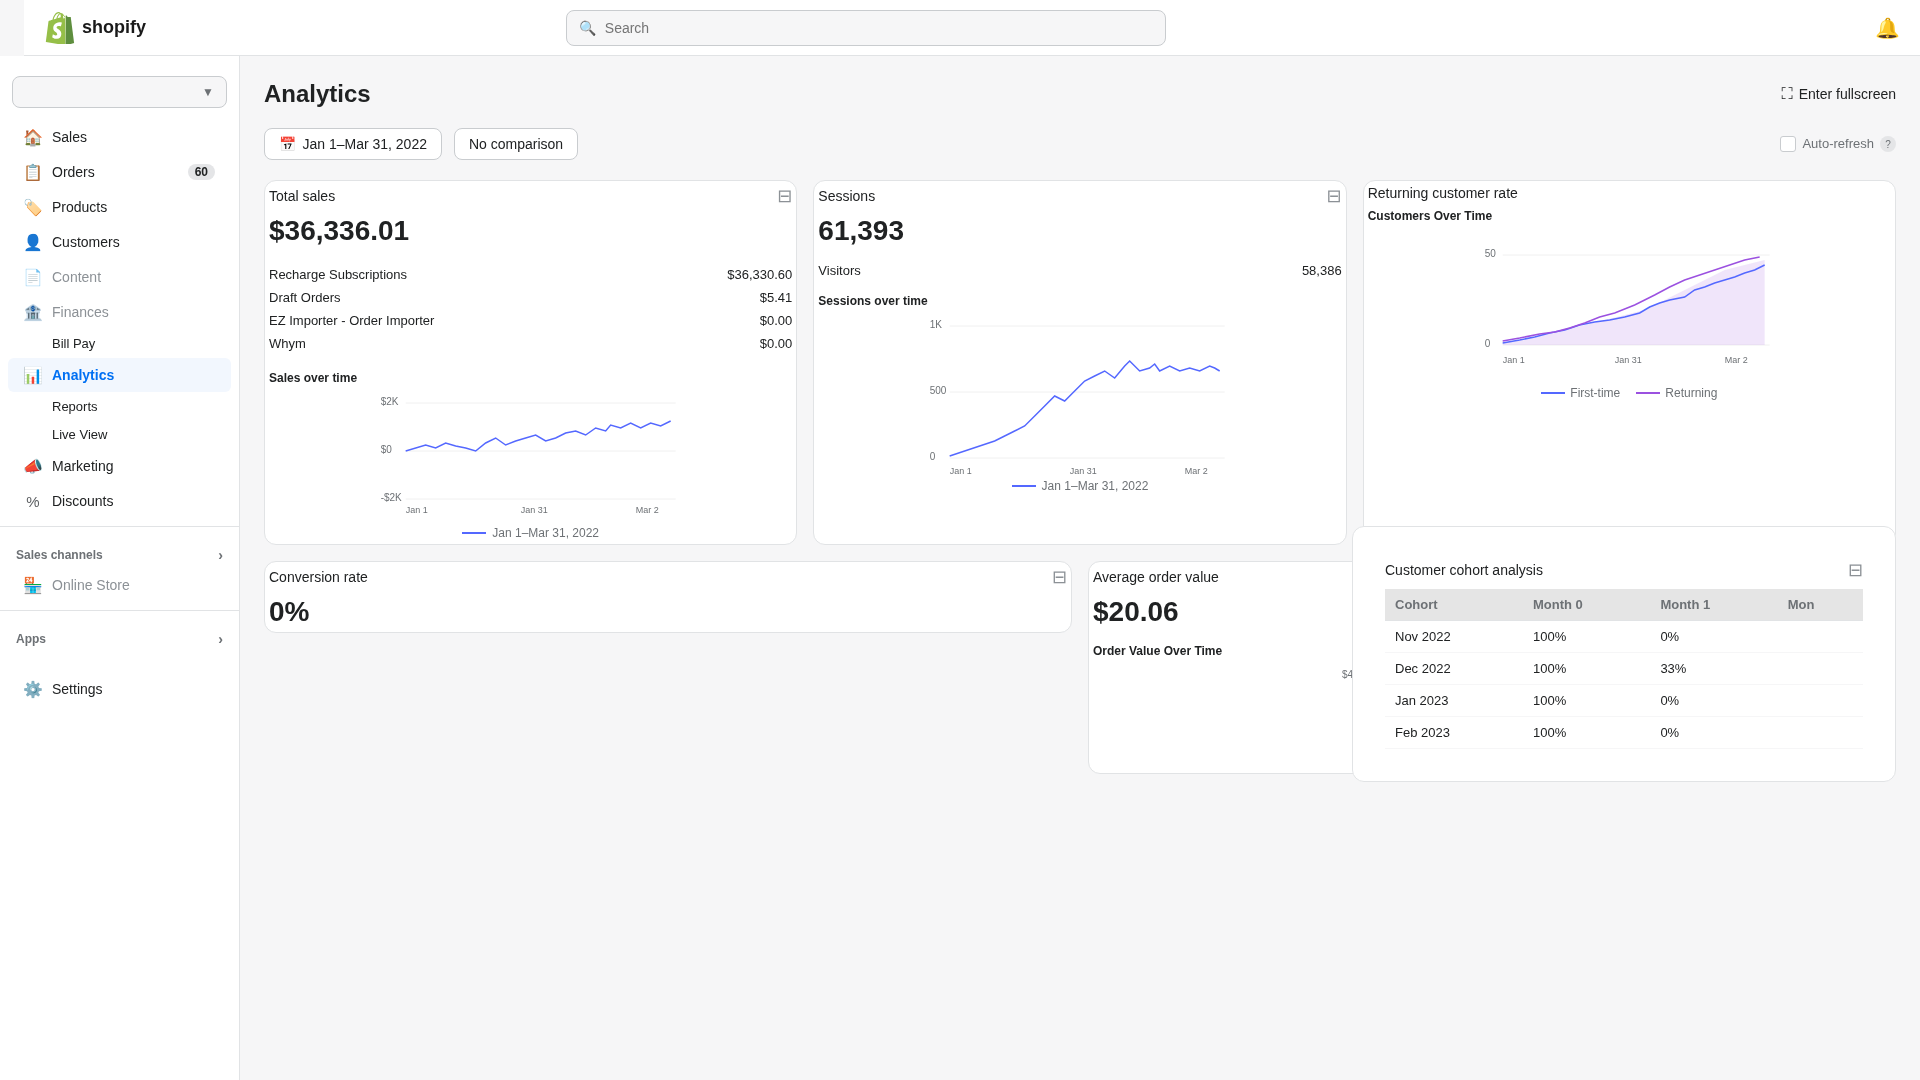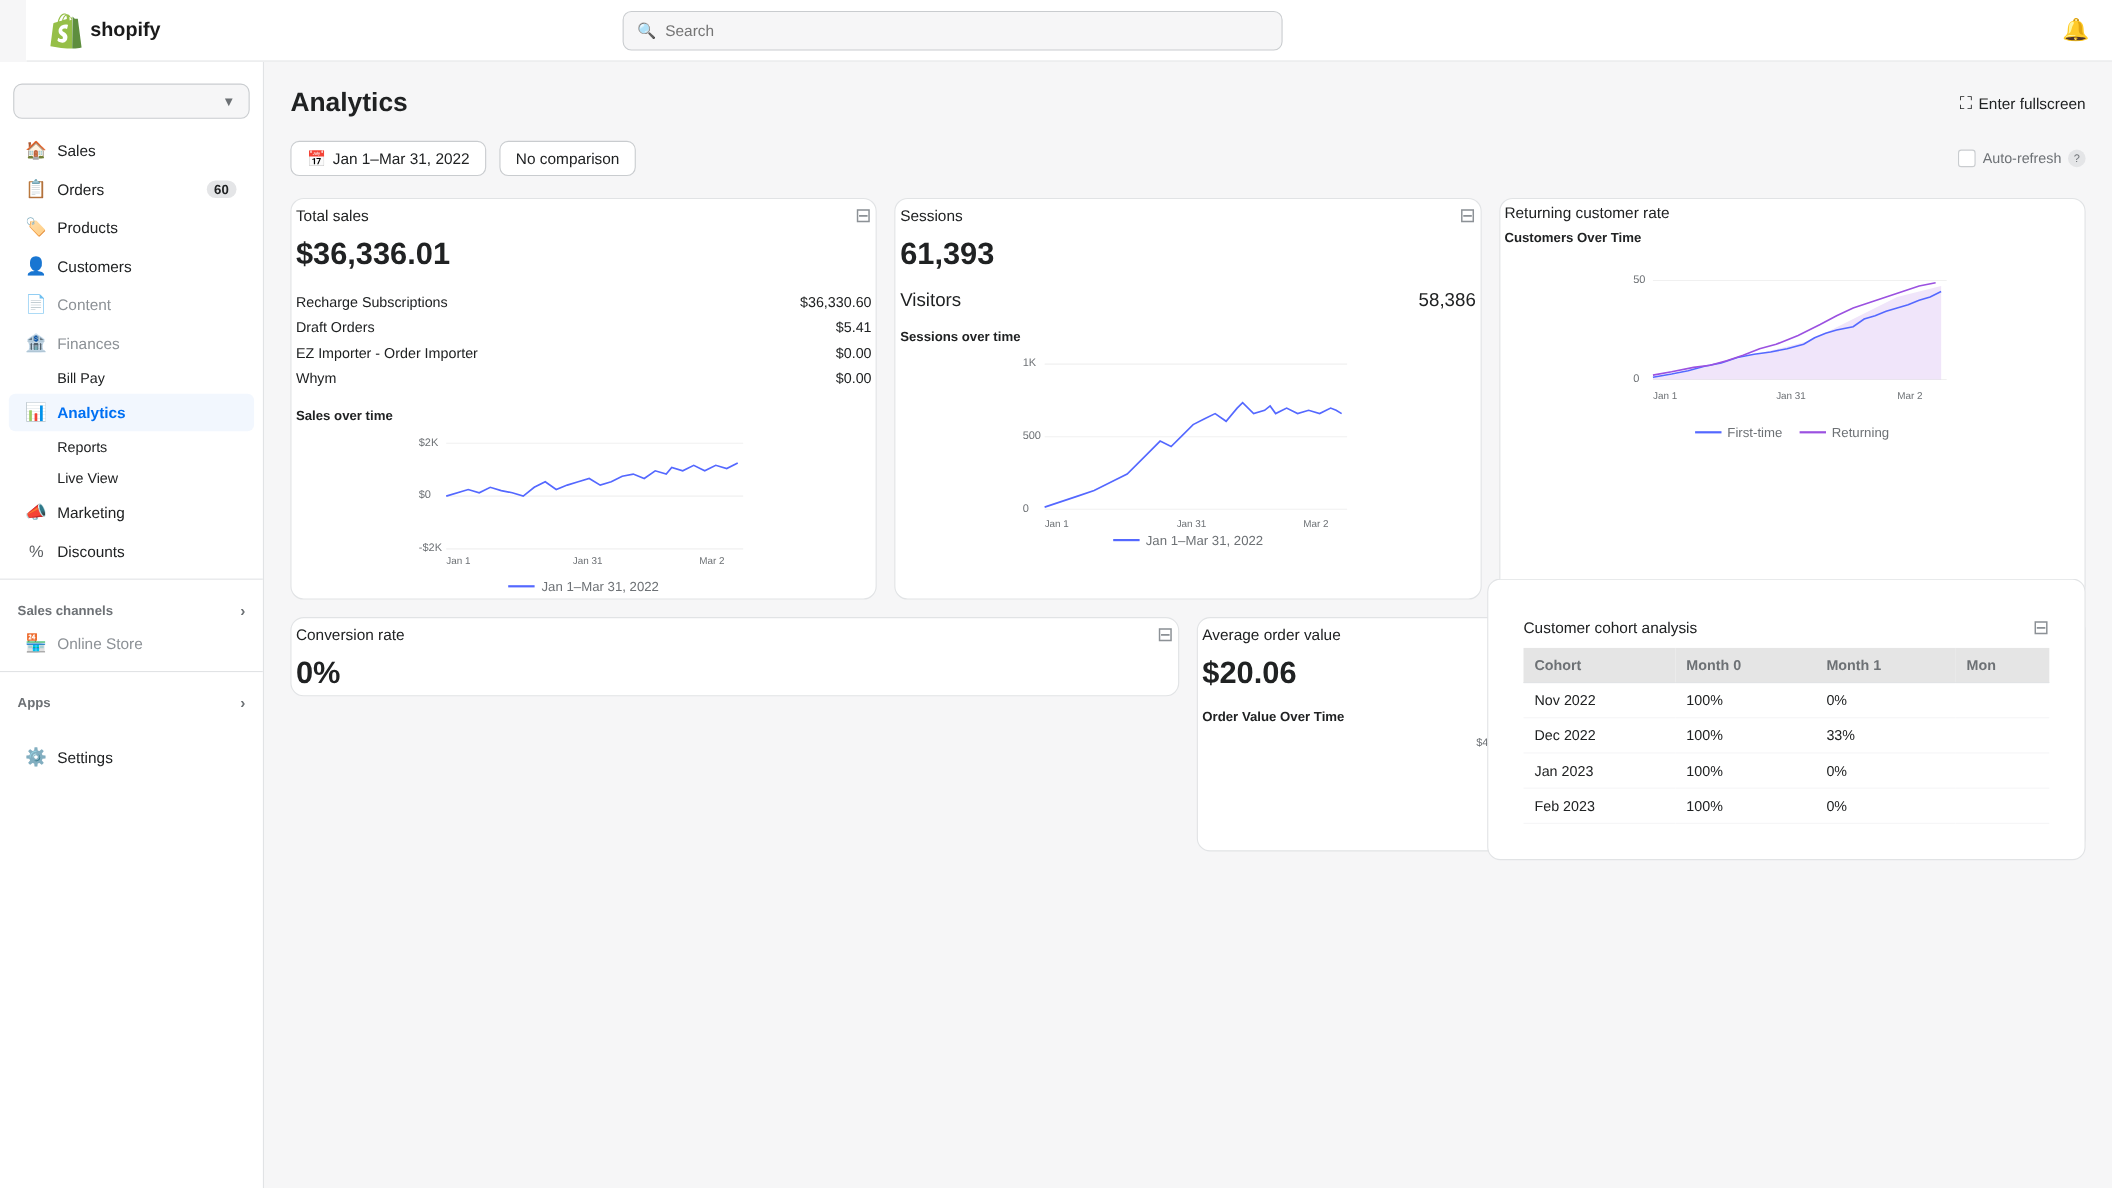--- a/index.html
+++ b/index.html
@@ -54,21 +54,21 @@
     .chart-label { font-size: 12px; font-weight: 600; color: #202223; margin-top: 16px; margin-bottom: 8px; }
     .chart-container { position: relative; }
     .chart-footer { display: flex; justify-content: center; align-items: center; gap: 6px; margin-top: 10px; font-size: 12px; color: #6d7175; }
     .legend-line { width: 24px; height: 2px; background: #5468ff; display: inline-block; }
 
     
     svg.chart { width: 100%; overflow: visible; }
 
     
     .sessions-card { }
-    .stat-row { display: flex; justify-content: space-between; font-size: 17px; margin-bottom: 16px; }
+    .stat-row { display: flex; justify-content: space-between; font-size: 13px; margin-bottom: 16px; }
 
     
     .returning-card { }
     .customers-over-time-label { font-size: 12px; font-weight: 600; color: #202223; margin-bottom: 12px; }
     .chart-legend { display: flex; gap: 16px; justify-content: center; margin-top: 8px; font-size: 12px; color: #6d7175; }
     .legend-item { display: flex; align-items: center; gap: 5px; }
     .legend-dot-blue { width: 24px; height: 2px; background: #5468ff; }
     .legend-dot-purple { width: 24px; height: 2px; background: #9b51e0; }
 
     

